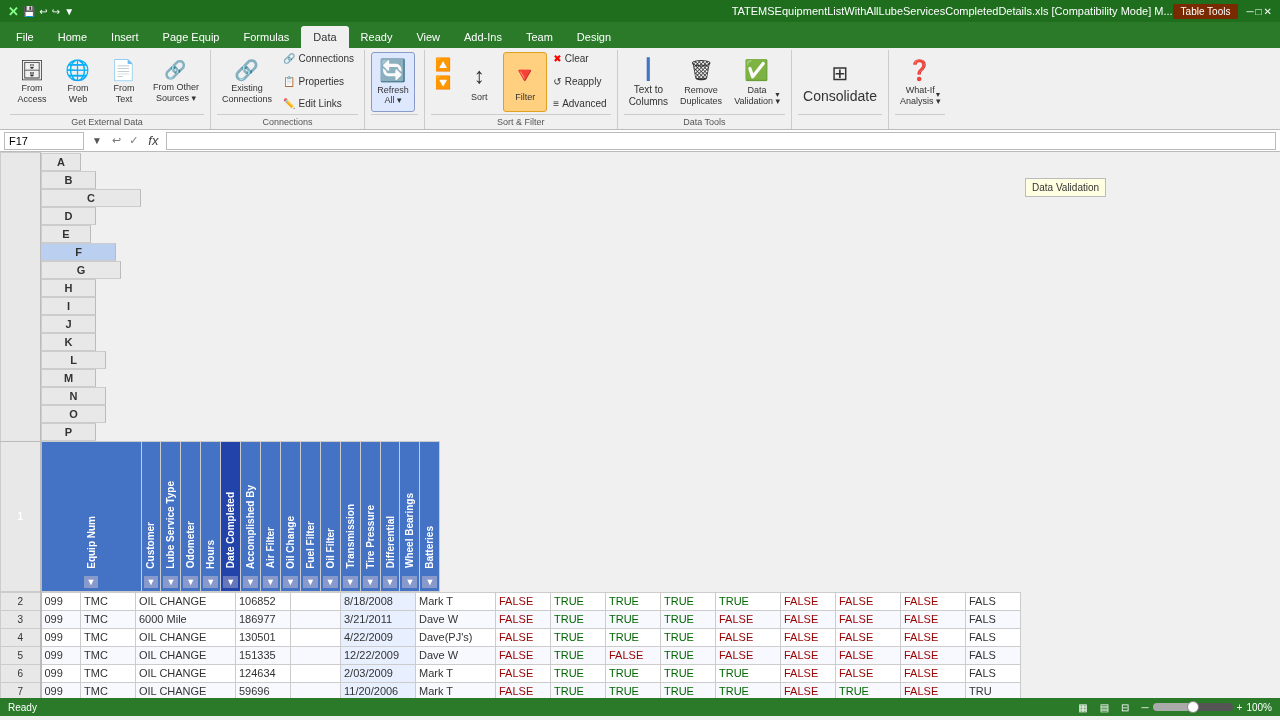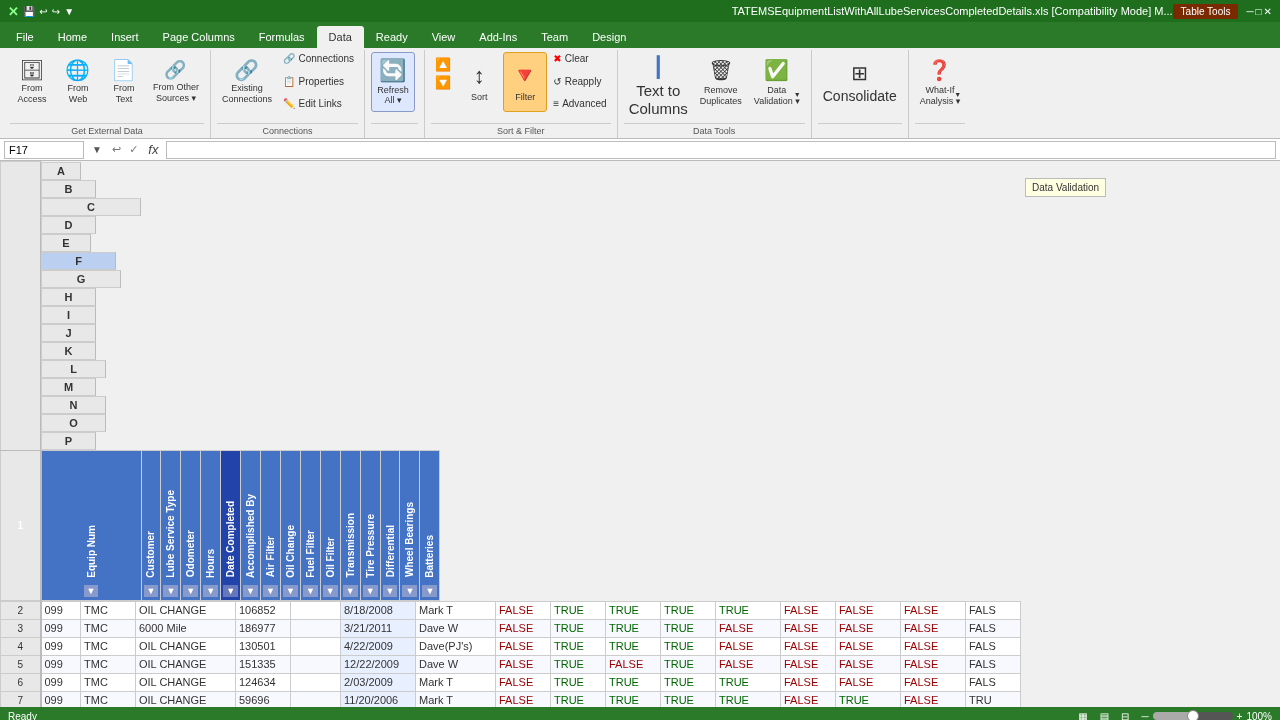--- a/index.html
+++ b/index.html
@@ -300,21 +300,21 @@
     <span class="quick-btn">─</span>
     <span class="quick-btn">□</span>
     <span class="quick-btn">✕</span>
   </div>
 </div>
 
 <div id="ribbon-tabs">
   <div class="ribbon-tab">File</div>
   <div class="ribbon-tab">Home</div>
   <div class="ribbon-tab">Insert</div>
-  <div class="ribbon-tab">Page Columns</div>
+  <div class="ribbon-tab">Page Equip</div>
   <div class="ribbon-tab">Formulas</div>
   <div class="ribbon-tab active">Data</div>
   <div class="ribbon-tab">Ready</div>
   <div class="ribbon-tab">View</div>
   <div class="ribbon-tab">Add-Ins</div>
   <div class="ribbon-tab">Team</div>
   <div class="ribbon-tab">Design</div>
 </div>
 
 <div id="ribbon">
@@ -408,21 +408,21 @@
         </div>
       </div>
     </div>
     <div class="ribbon-group-label">Sort &amp; Filter</div>
   </div>
 
   <div class="ribbon-group">
     <div class="ribbon-group-content">
       <div class="ribbon-btn-large">
         <div style="font-size:20px;color:#4472c4;">┃</div>
-        <div style="font-size:15px;line-height:1.2;">Text to<br>Columns</div>
+        <div style="font-size:10px;line-height:1.2;">Text to<br>Columns</div>
       </div>
       <div class="ribbon-btn-large">
         <div style="font-size:20px;">🗑</div>
         <div style="font-size:9px;line-height:1.2;">Remove<br>Duplicates</div>
       </div>
       <div class="ribbon-btn-large has-dropdown" style="position:relative;">
         <div style="font-size:20px;color:#2a7a2a;">✅</div>
         <div style="font-size:9px;line-height:1.2;">Data<br>Validation ▾</div>
         <div class="tooltip-box" style="position:fixed;top:178px;left:1025px;background:#ffffe1;border:1px solid #bbb;padding:3px 6px;font-size:10px;z-index:999;">Data Validation</div>
       </div>

